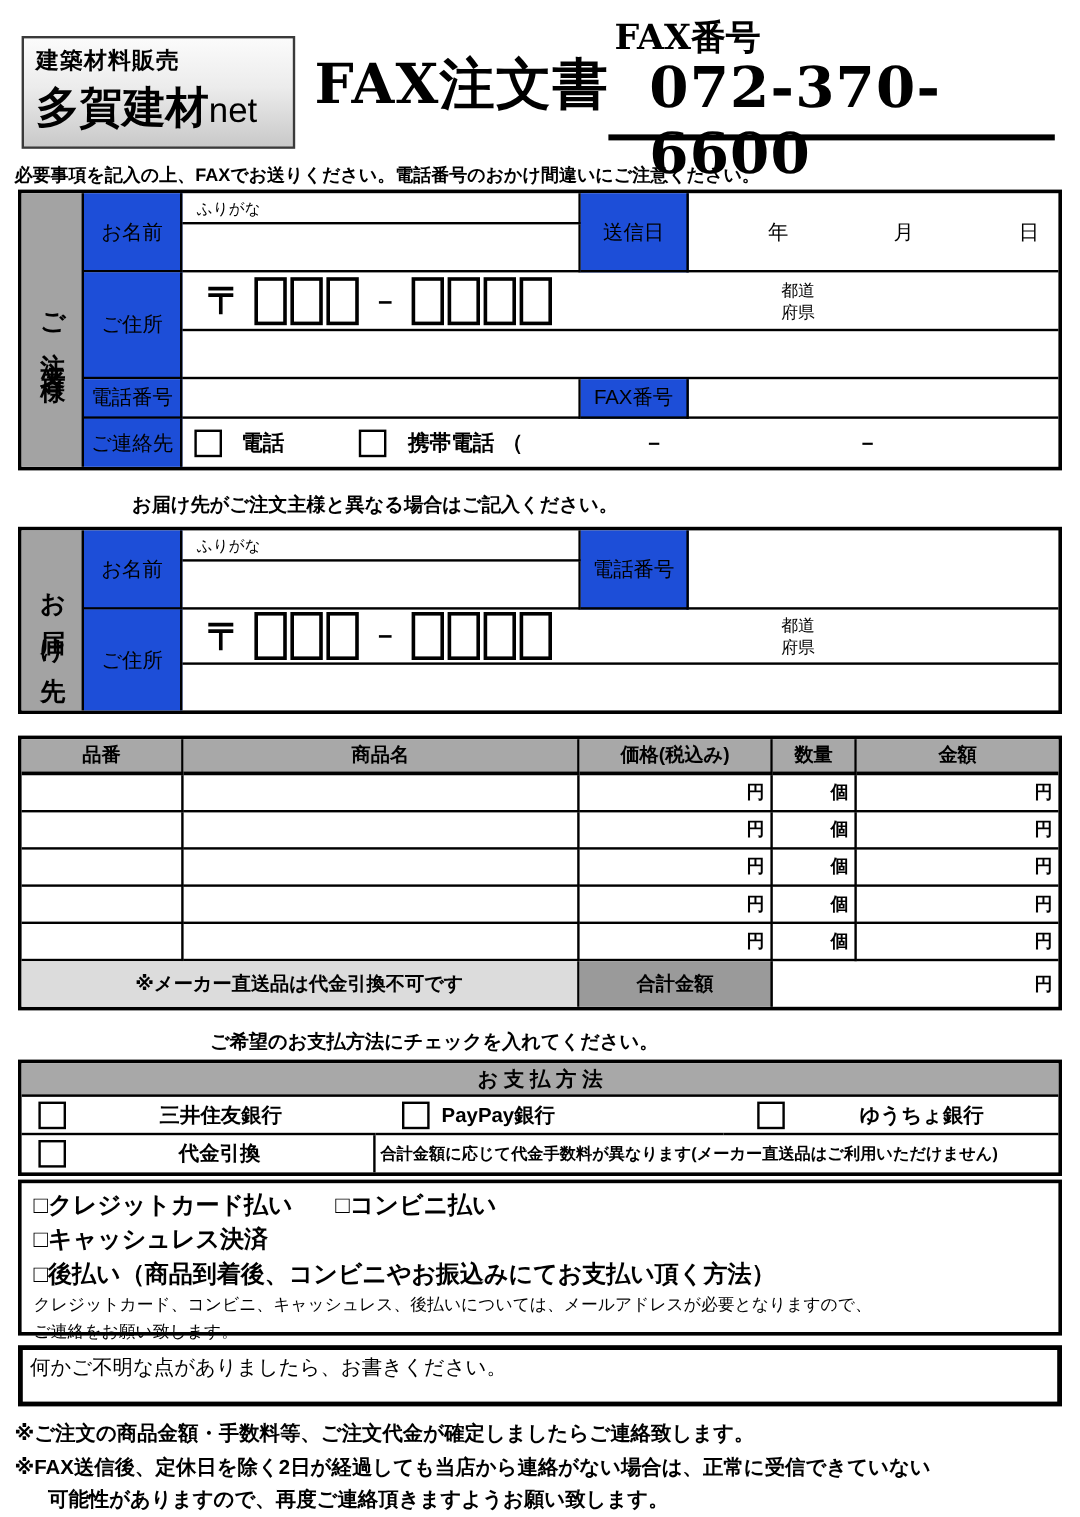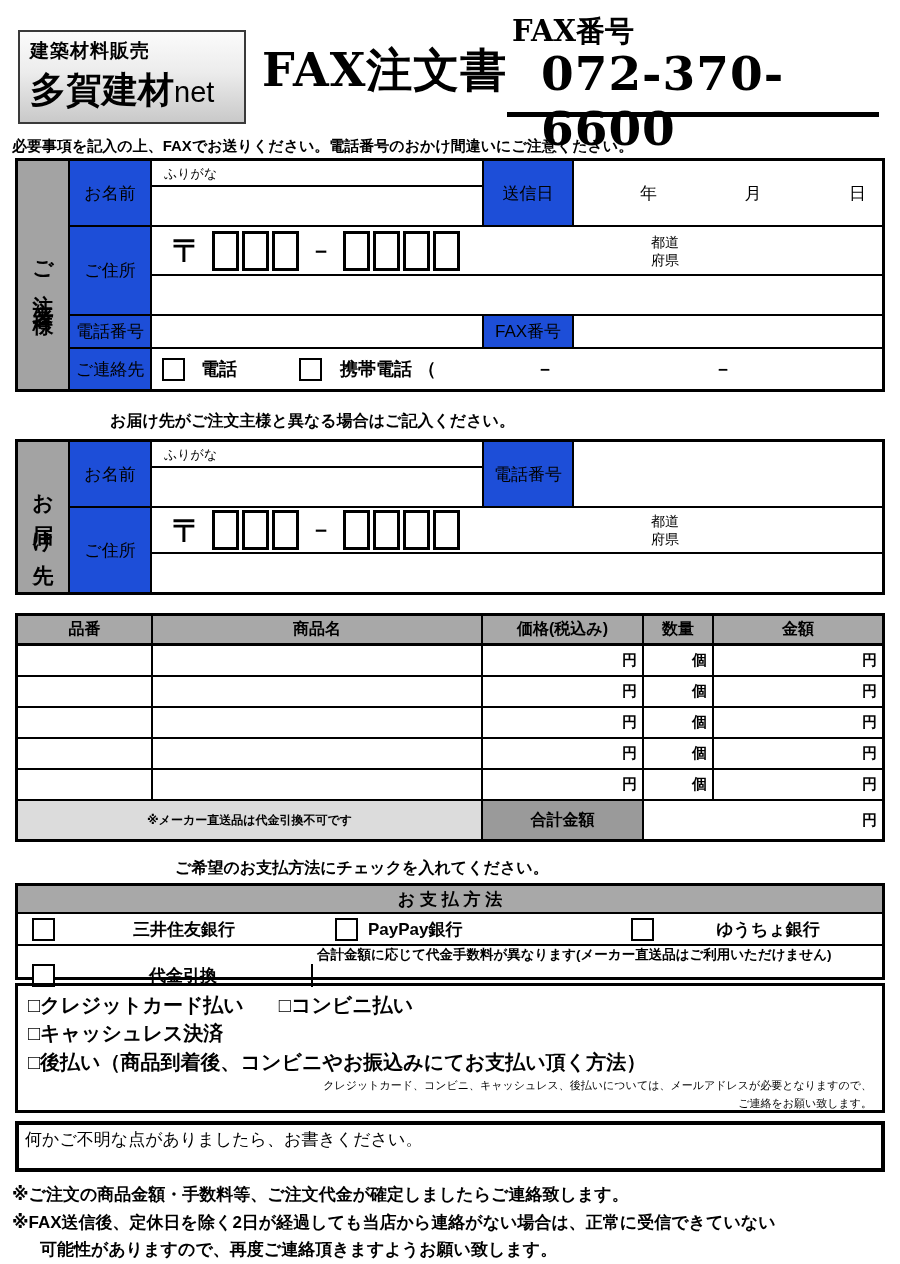--- a/index.html
+++ b/index.html
@@ -49,35 +49,35 @@
   .pref { position:absolute; left:478px; top:50%; transform:translateY(-50%); width:70px; text-align:center; font-size:14px; line-height:1.3; }
   .contact-row { display:flex; align-items:center; font-size:18px; font-weight:bold; }
   .cb { width:19px; height:19px; border:2px solid #000; background:#fff; flex:none; display:inline-block; }
 
   .note-line { font-size:16px; font-weight:bold; }
 
   
   .t3 { left:15px; top:613px; width:870px; grid-template-columns:135px 330px 161px 70px 1fr; grid-template-rows:30px repeat(5,31px) auto; height:229px; }
   .th { background:#a8a8a8; font-weight:bold; font-size:16px; display:flex; align-items:center; justify-content:center; border-bottom:3px solid #000; }
   .unit { display:flex; align-items:center; justify-content:flex-end; padding-right:5px; font-weight:bold; font-size:15px; }
-  .fnote { background:#dcdcdc; display:flex; align-items:center; justify-content:center; font-weight:bold; font-size:12px; }
+  .fnote { background:#dcdcdc; display:flex; align-items:center; justify-content:center; font-weight:bold; font-size:16px; }
   .ftotal { background:#9a9a9a; display:flex; align-items:center; justify-content:center; font-weight:bold; font-size:16px; }
 
   
   .t4 { left:15px; top:883px; width:870px; height:97px; grid-template-columns:295px 290px 1fr; grid-template-rows:28px 32px auto; }
   .pay-head { background:#a8a8a8; display:flex; align-items:center; justify-content:center; font-size:17px; font-weight:bold; }
   .pay-opt { display:flex; align-items:center; font-size:17px; font-weight:bold; }
   .pay-opt .optlabel { margin:0 auto; }
   .cod-note { display:flex; align-items:center; font-size:13.5px; font-weight:bold; padding-left:4px; white-space:nowrap; }
 
   
   .t5 { left:15px; top:983px; width:870px; height:130px; box-sizing:border-box; border:3px solid #000; padding:5px 10px; }
-  .pline { font-family:Liberation Serif, serif; font-weight:bold; font-size:20px; line-height:1.42; white-space:nowrap; }
+  .pline { font-family:Liberation Sans, sans-serif; font-weight:bold; font-size:20px; line-height:1.42; white-space:nowrap; }
   .pline .second { margin-left:30px; }
-  .pnote { font-family:"DejaVu Serif","Liberation Serif",serif; font-size:11px; line-height:1.35; margin-top:3px;text-align:right; }
+  .pnote { font-family:"DejaVu Serif","Liberation Serif",serif; font-size:14px; line-height:1.35; margin-top:3px; }
 
   
   .t6 { left:15px; top:1121px; width:870px; height:51px; box-sizing:border-box; border:4px solid #000; padding:3px 6px; font-family:"DejaVu Serif","Liberation Serif",serif; font-size:17px; }
 
   .fn { position:absolute; font-size:17px; font-weight:bold; white-space:nowrap; }
   .fn1 { left:12px; top:1183px; }
   .fn2 { left:12px; top:1211px; }
   .fn3 { left:40px; top:1238px; }
 </style>
 </head>
@@ -218,25 +218,25 @@
       <span class="optlabel">三井住友銀行</span>
     </div>
     <div class="cell pay-opt bb">
       <span class="cb" style="margin-left:22px;"></span>
       <span style="margin-left:10px;">PayPay銀行</span>
     </div>
     <div class="cell pay-opt bb">
       <span class="cb" style="margin-left:28px;"></span>
       <span class="optlabel">ゆうちょ銀行</span>
     </div>
-    <div class="cell cod-note" style="grid-column:2/4;">合計金額に応じて代金手数料が異なります(メーカー直送品はご利用いただけません)</div>
     <div class="cell pay-opt br">
       <span class="cb" style="margin-left:14px;"></span>
       <span class="optlabel">代金引換</span>
     </div>
+    <div class="cell cod-note" style="grid-column:2/4;">合計金額に応じて代金手数料が異なります(メーカー直送品はご利用いただけません)</div>
   </div>
 
   <div class="abs t5">
     <div class="pline">
       <span>□クレジットカード払い</span>
       <span class="second">□コンビニ払い</span>
     </div>
     <div class="pline">□キャッシュレス決済</div>
     <div class="pline">□後払い（商品到着後、コンビニやお振込みにてお支払い頂く方法）</div>
     <div class="pnote">クレジットカード、コンビニ、キャッシュレス、後払いについては、メールアドレスが必要となりますので、</div>

